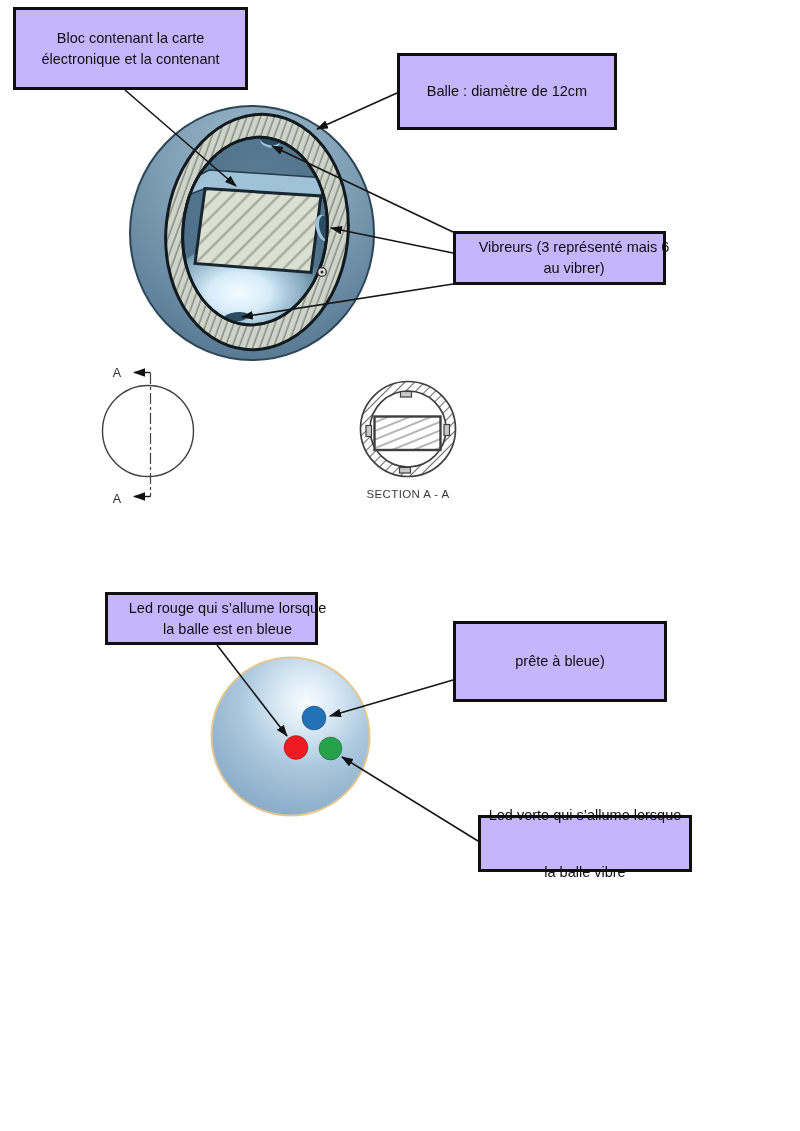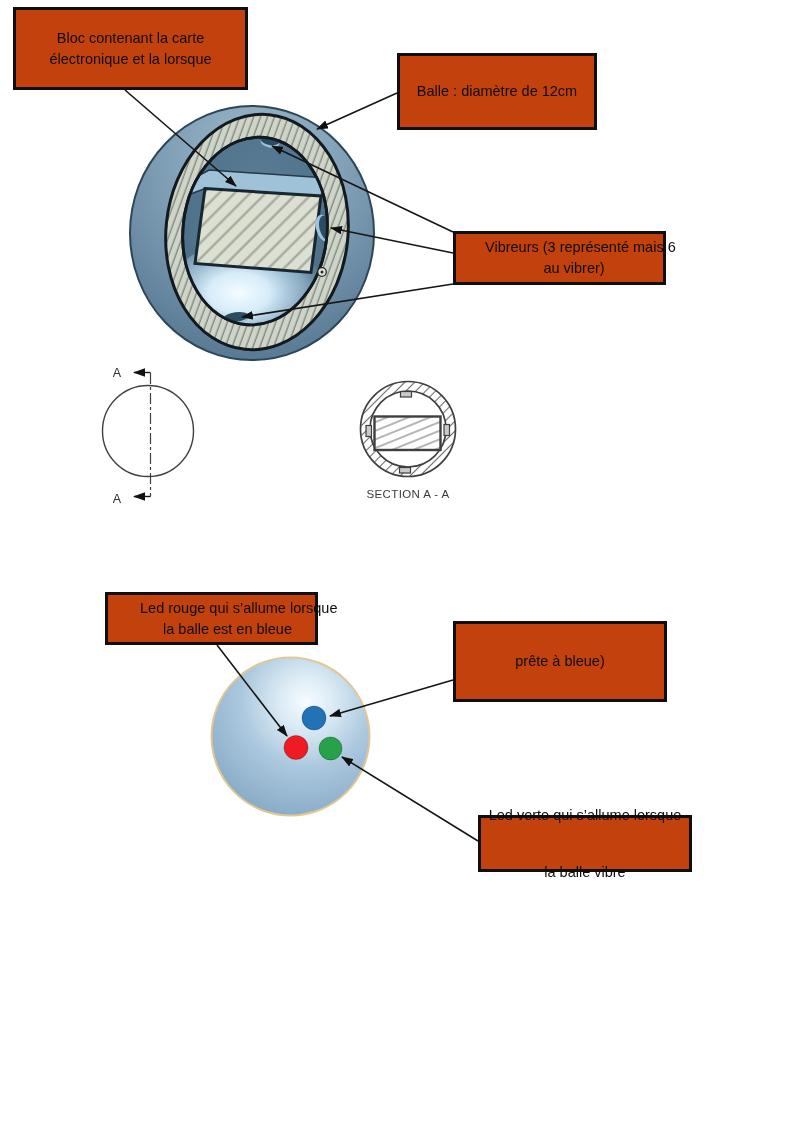--- a/index.html
+++ b/index.html
@@ -3,22 +3,22 @@
 <meta charset="utf-8">
 <style>
   html,body{margin:0;padding:0;background:#ffffff;}
   .page{
     position:relative;width:800px;height:1131px;background:#ffffff;overflow:hidden;
     font-family:"Liberation Sans",sans-serif;
   }
   .drawing-svg{position:absolute;left:0;top:0;z-index:1;}
   .note{
     position:absolute;z-index:2;box-sizing:border-box;
-    border:3.5px solid #0f0f0f;background:#c2410c;
-    display:flex;flex-direction:column;justify-content:center;
+    border:3.5px solid #0f0f0f;background:#c4b5fd;
+    display:flex;flex-direction:column;justify-content:center;align-items:center;
     text-align:center;font-size:14.5px;line-height:21px;color:#0e0e0e;
   }
   .note .ln{display:block;white-space:nowrap;}
   .cadtext{font-family:"Liberation Sans",sans-serif;}
 </style>
 </head>
 <body>
 
 <div class="page">
 
@@ -145,24 +145,24 @@
 
     <g stroke="#161616" stroke-width="1.6" fill="none">
       <line x1="217" y1="645" x2="287" y2="736" marker-end="url(#ah)"></line>
       <line x1="453" y1="680" x2="330" y2="716" marker-end="url(#ah)"></line>
       <line x1="478" y1="841" x2="342" y2="757" marker-end="url(#ah)"></line>
     </g>
   </svg>
 
   <div class="note" style="left:13px;top:7px;width:235px;height:83px;">
     <span class="ln">Bloc contenant la carte</span>
-    <span class="ln">électronique et la lorsque</span>
+    <span class="ln">électronique et la contenant</span>
   </div>
 
-  <div class="note" style="left:397px;top:53px;width:200px;height:77px;">
+  <div class="note" style="left:397px;top:53px;width:220px;height:77px;">
     <span class="ln">Balle : diamètre de 12cm</span>
   </div>
 
   <div class="note" style="left:453px;top:231px;width:213px;height:54px;padding-left:29px;">
     <span class="ln">Vibreurs (3 représenté mais 6</span>
     <span class="ln">au vibrer)</span>
   </div>
 
   <div class="note" style="left:105px;top:592px;width:213px;height:53px;padding-left:32px;">
     <span class="ln">Led rouge qui s’allume lorsque</span>

